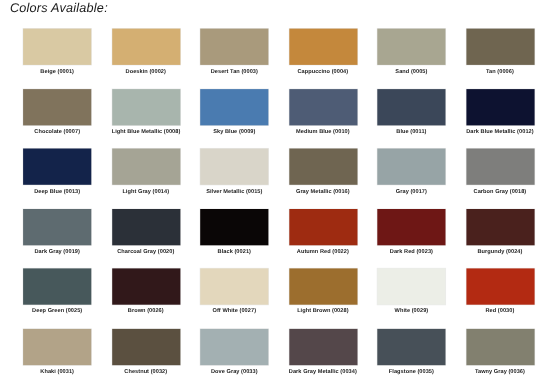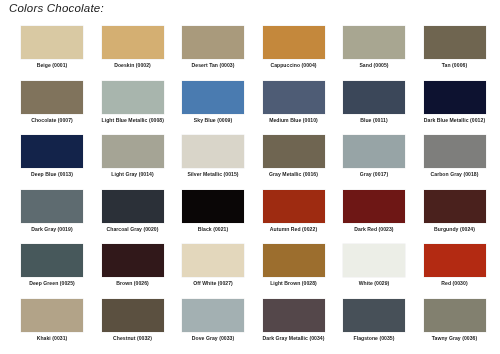--- a/index.html
+++ b/index.html
@@ -62,21 +62,21 @@
     font-weight: 700;
     color: #1b1b1b;
     white-space: nowrap;
     letter-spacing: 0.05px;
     line-height: 7px;
   }
 </style>
 </head>
 <body>
 
-<div id="page-title">Colors Chocolate:</div>
+<div id="page-title">Colors Available:</div>
 
 <div id="swatch-grid">
     <div class="swatch-cell">
       <div class="swatch-chip" style="background-color: rgb(217, 201, 163);"></div>
       <div class="swatch-label">Beige (0001)</div>
     </div>
     <div class="swatch-cell">
       <div class="swatch-chip" style="background-color: rgb(212, 175, 114);"></div>
       <div class="swatch-label">Doeskin (0002)</div>
     </div>

